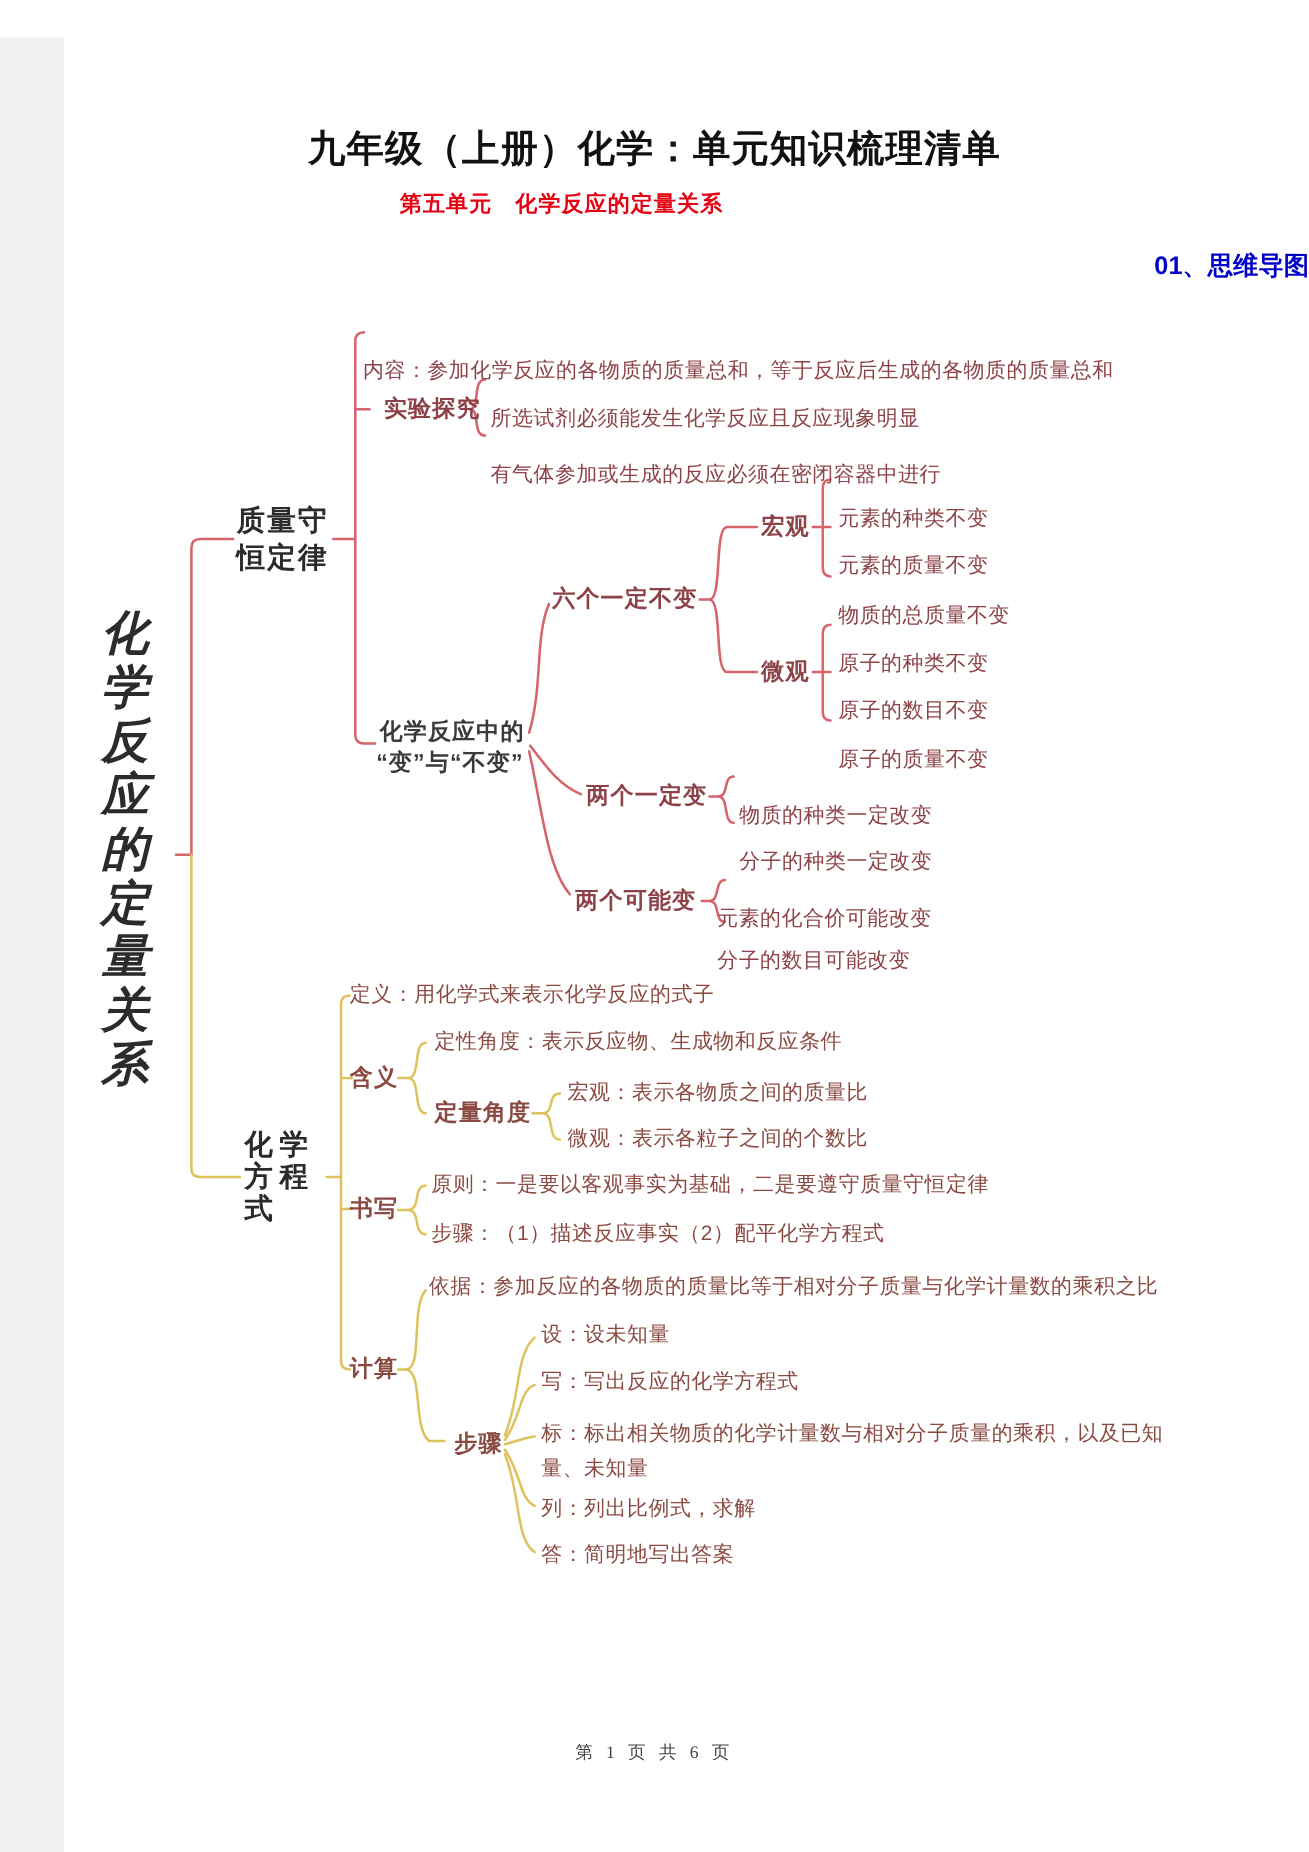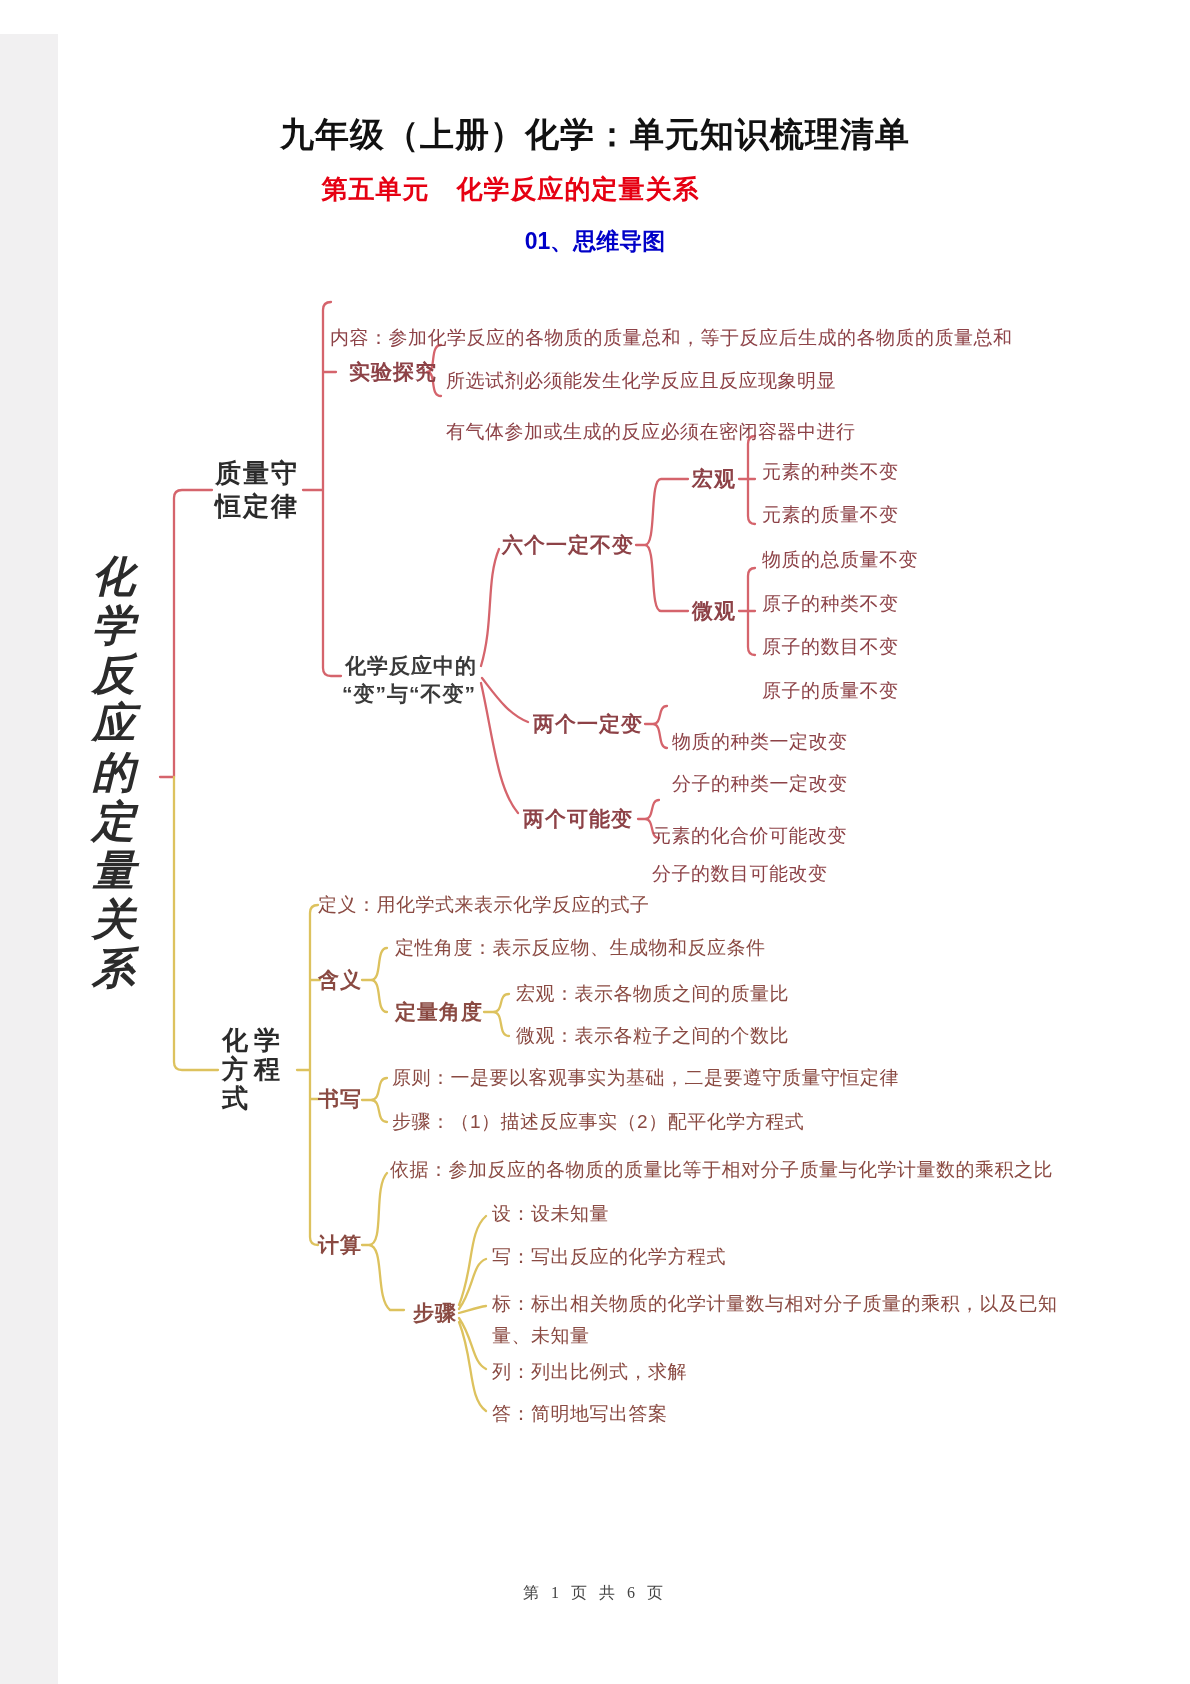--- a/index.html
+++ b/index.html
@@ -8,22 +8,22 @@
     background:#ffffff;
     font-family:"Liberation Sans","DejaVu Sans",sans-serif;
   }
   .page-edge{position:absolute;left:0;top:34px;width:58px;height:1650px;background:#f1f0f1;}
   .connectors{position:absolute;left:0;top:0;z-index:1;}
   .connectors path{fill:none;stroke-linecap:round;stroke-linejoin:round;stroke-width:2.3px;}
   .connectors path.red{stroke:var(--branch1-line,#d5646c);}
   .connectors path.yellow{stroke:var(--branch2-line,#ddc25e);}
   .txt{position:absolute;z-index:2;white-space:nowrap;}
   .title{width:1190px;text-align:center;font-size:34px;font-weight:bold;color:var(--title-text,#111);letter-spacing:1px;}
-  .subtitle{width:1021px;text-align:center;font-size:26px;font-weight:bold;color:var(--subtitle-red,#e60012);letter-spacing:1px;}
-  .section-h{width:1190px;text-align:center;font-size:23px;font-weight:bold;color:var(--section-blue,#0000c8);}
+  .subtitle{width:1021px;text-align:center;font-size:20px;font-weight:bold;color:var(--subtitle-red,#e60012);letter-spacing:1px;}
+  .section-h{width:1190px;text-align:right;font-size:23px;font-weight:bold;color:var(--section-blue,#0000c8);}
   .root{width:48px;word-break:break-all;white-space:normal;font-size:43px;line-height:49px;font-weight:bold;color:var(--node-text,#2b2b2b);font-style:italic;}
   .bignode{font-weight:bold;color:var(--node-text,#2b2b2b);}
   .mass{width:88px;word-break:break-all;white-space:normal;font-size:26px;line-height:33px;letter-spacing:2px;}
   .eq{width:68px;word-break:break-all;white-space:normal;font-size:26px;line-height:29px;letter-spacing:6px;}
   .midnode{font-size:21px;line-height:28px;font-weight:bold;color:#3a3a3a;letter-spacing:1px;}
   .lab1{font-size:21px;line-height:26px;font-weight:bold;color:var(--branch1-text,#8d4247);letter-spacing:1px;}
   .leaf1{font-size:19px;line-height:24px;color:var(--branch1-text,#8d4247);letter-spacing:0.5px;margin-top:36px;}
   .lab2{font-size:21px;line-height:26px;font-weight:bold;color:var(--branch2-text,#8a4a42);letter-spacing:1px;}
   .leaf2{font-size:19px;line-height:24px;color:var(--branch2-text,#8a4a42);letter-spacing:0.5px;}
   .wrap2{white-space:normal;max-width:585px;line-height:32px;}

